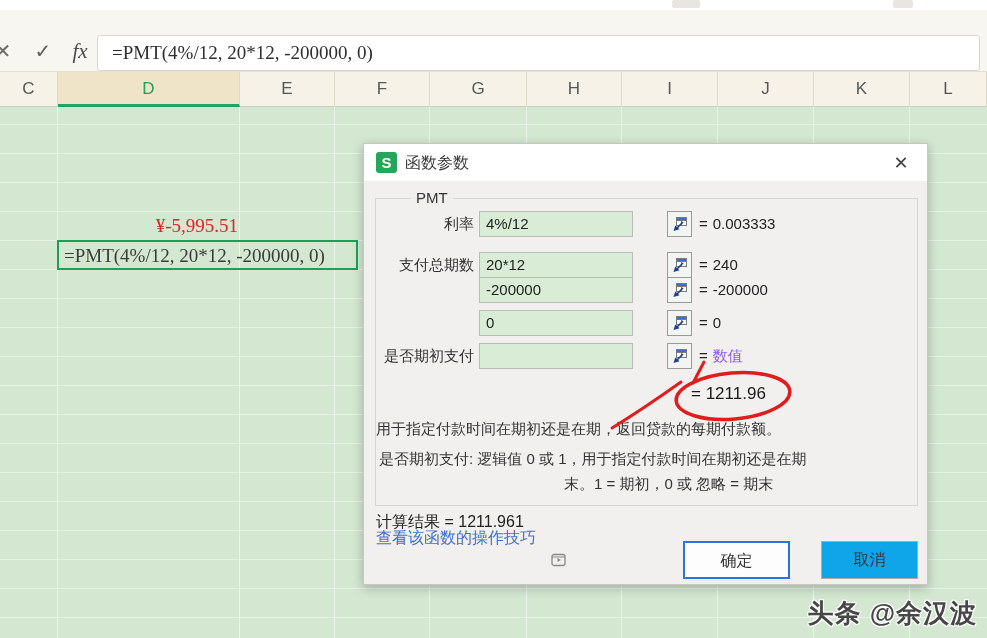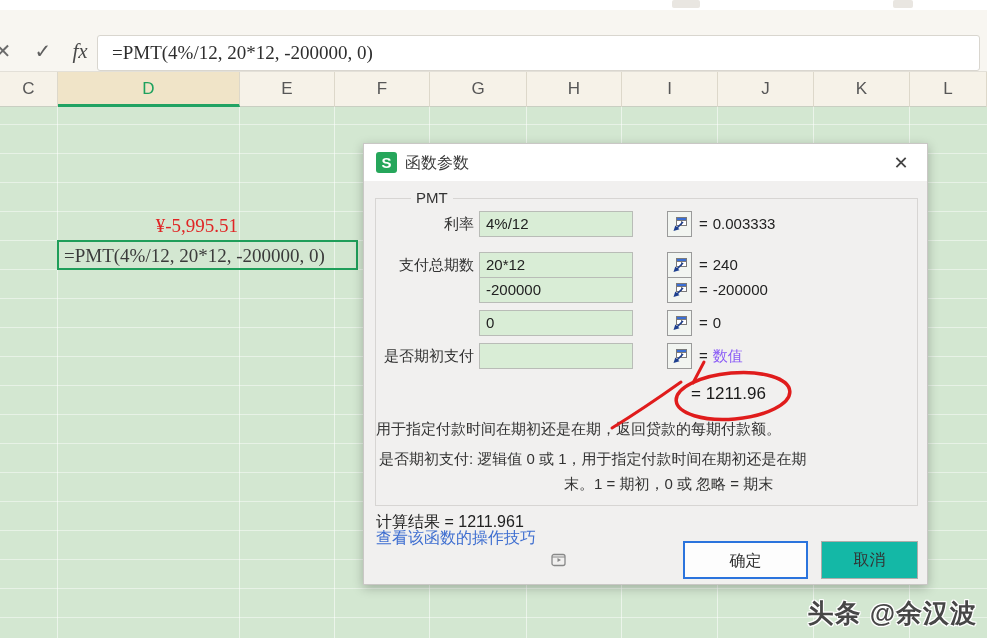--- a/index.html
+++ b/index.html
@@ -81,22 +81,22 @@
                 white-space:nowrap; }
   .dlg-desc { position:absolute; left:12px; top:276px; width:540px; color:#333; }
   .dlg-help1 { position:absolute; left:15px; top:306px; width:545px; color:#333; }
   .dlg-help2 { position:absolute; left:180px; top:331px; width:380px; color:#333;margin-left:20px; }
   .calc-result { position:absolute; left:12px; top:368px; color:#222; font-size:16px; }
   .dlg-link { position:absolute; left:12px; top:384px; color:#3e6ed0; font-size:16px; }
   .dlg-link-icon { position:absolute; left:187px; top:409px; }
 
   .btn { position:absolute; top:397px; height:38px; text-align:center; line-height:36px;
          font-size:16px; color:#333; cursor:default; }
-  .btn-ok { left:319px; width:125px; background:#fdfdfd; border:2px solid #2b74dd; }
-  .btn-cancel { left:457px; width:97px; background:#14b8a6; border:1px solid #aeacaa; }
+  .btn-ok { left:319px; width:107px; background:#fdfdfd; border:2px solid #2b74dd; }
+  .btn-cancel { left:457px; width:97px; background:#0ea5e9; border:1px solid #aeacaa; }
 
   
   .annotation { position:absolute; left:585px; top:355px; width:225px; height:92px;
                 pointer-events:none; }
 
   
   .watermark { position:absolute; right:10px; top:596px; font-size:26px; font-weight:bold;
                color:#474747; letter-spacing:1px;
                text-shadow:-1px -1px 0 #fff, 1px -1px 0 #fff, -1px 1px 0 #fff, 1px 1px 0 #fff,
                            0 -1px 0 #fff, 0 1px 0 #fff, -1px 0 0 #fff, 1px 0 0 #fff; }

